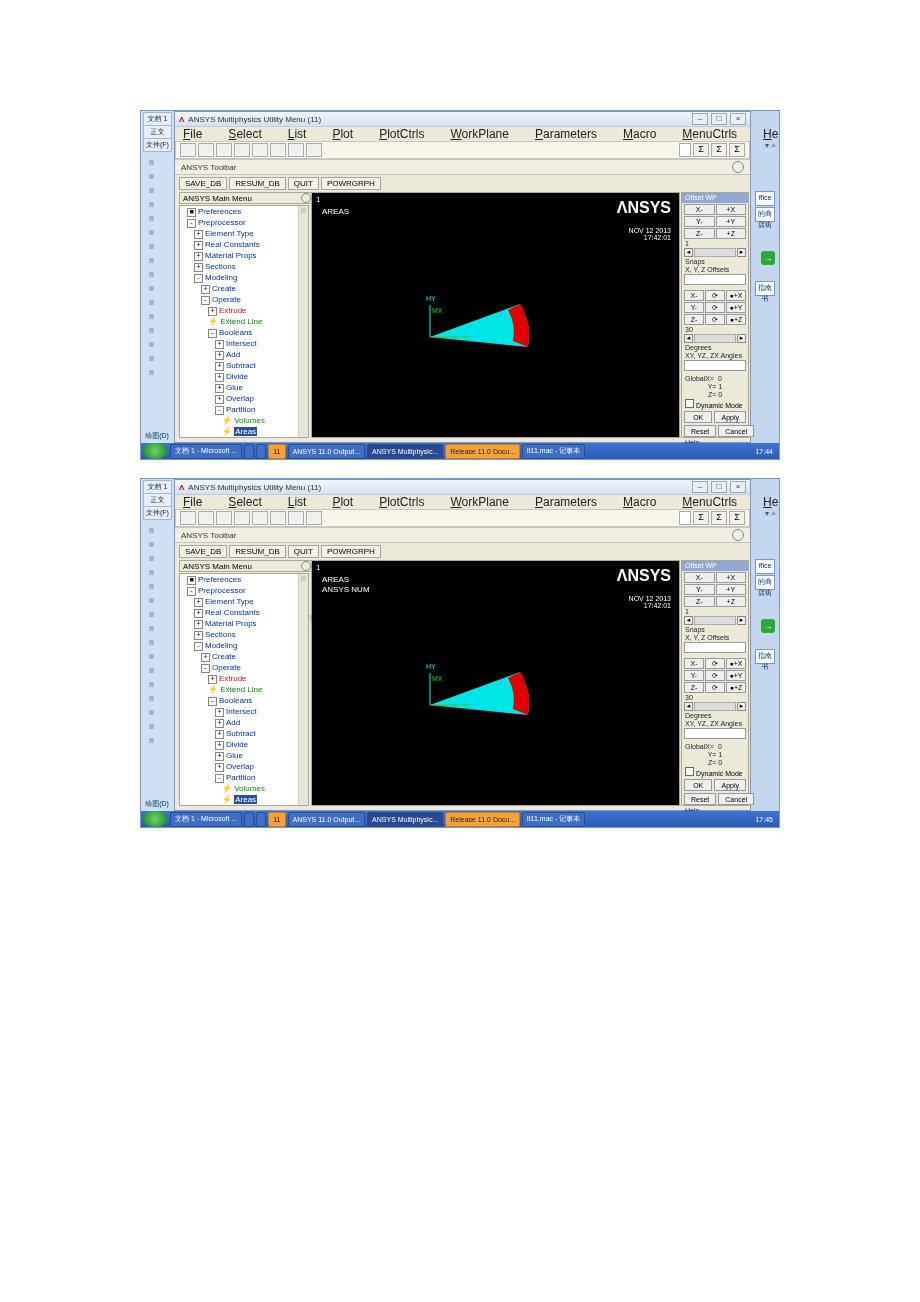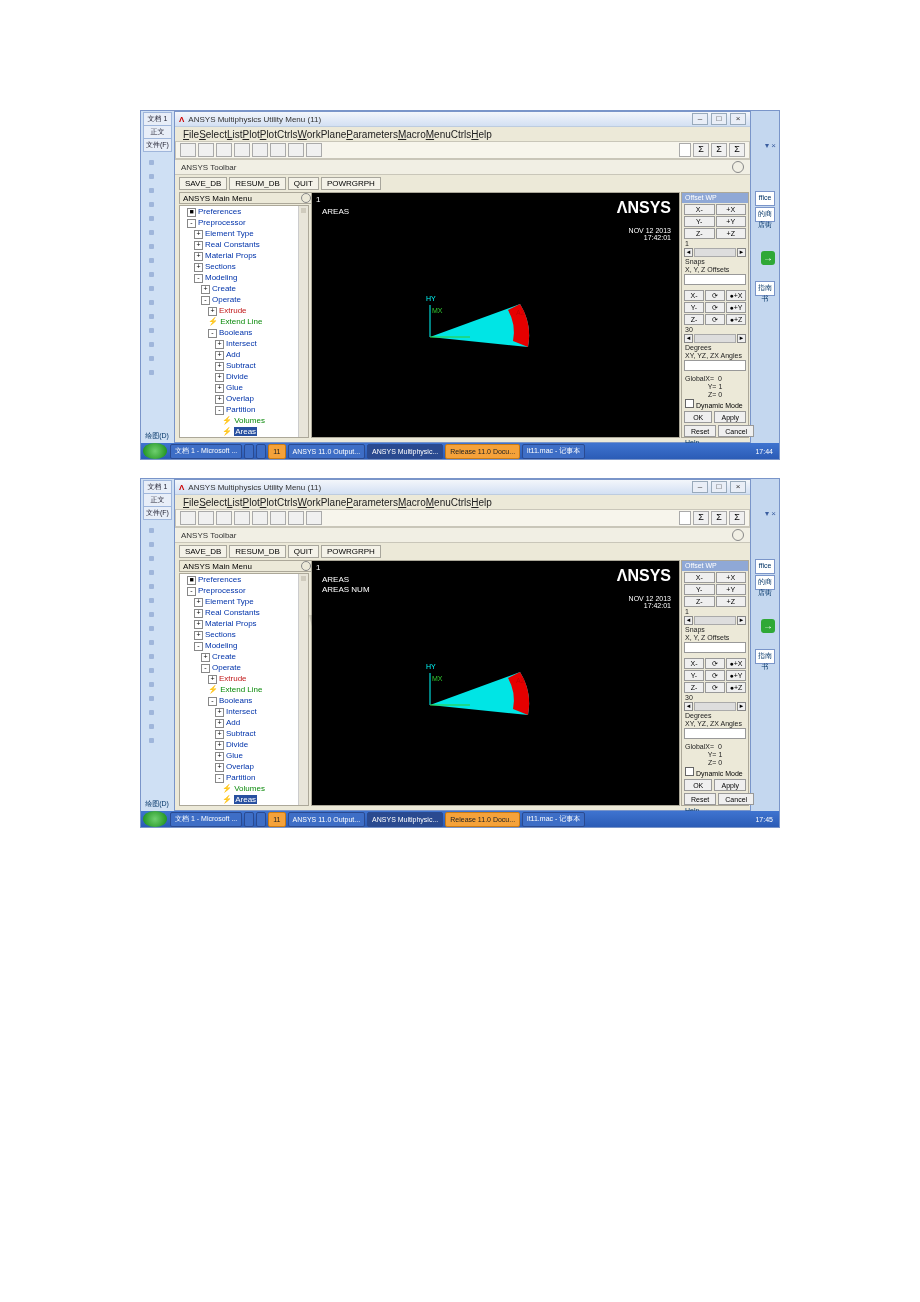--- a/index.html
+++ b/index.html
@@ -31,21 +31,21 @@
   .deskL .bot{position:absolute;left:2px;bottom:18px;width:28px;height:10px;font-size:7px;text-align:center;color:#036;}
   
   .win{position:absolute;left:33px;right:28px;top:0;bottom:16px;background:#ece9d8;
     border:1px solid #7a95c9;box-sizing:border-box;}
   .title{height:14px;background:linear-gradient(#f3f6fb,#d3e0f3);border-bottom:1px solid #bdccdf;
     display:flex;align-items:center;gap:4px;padding:0 4px;font-size:8px;color:#333;}
   .title .lambda{font-weight:bold;color:#c00;}
   .title .ctl{margin-left:auto;display:flex;gap:3px;}
   .title .ctl span{width:14px;height:10px;background:#e9eef7;border:1px solid #9ab;text-align:center;font-size:8px;line-height:9px;}
   .menu{height:14px;background:#ece9d8;border-bottom:1px solid #c9c6b9;display:flex;
-    gap:0;padding:0 8px;align-items:center;font-size:10px;color:#222;}
+    gap:26px;padding:0 8px;align-items:center;font-size:12px;color:#222;}
   .tbar{height:16px;background:#f7f5ec;border:1px solid #c9c6b9;border-top:none;
     display:flex;align-items:center;padding:0 4px;gap:2px;}
   .tbar .ico{width:14px;height:12px;border:1px solid #aaa;background:#f0f0f0;}
   .tbar .spacer{flex:1;}
   .tbar .drop{width:10px;height:12px;border:1px solid #aaa;background:#fff;}
   .tbar .sigma{width:14px;height:12px;border:1px solid #aaa;background:#f0f0f0;font-size:9px;text-align:center;line-height:11px;}
   .subbar{height:14px;background:#f1efe4;border-top:1px solid #c9c6b9;display:flex;align-items:center;
     padding:0 6px;font-size:8px;color:#333;justify-content:space-between;}
   .subbar .circ{width:10px;height:10px;border:1px solid #888;border-radius:50%;}
   .btnrow{height:16px;background:#ece9d8;border-top:1px solid #c9c6b9;display:flex;align-items:center;
@@ -431,21 +431,21 @@
               <li style="padding-left:38px"><span style="color:#0a8">⚡</span> <span class="sel">Areas</span></li>
               <li style="padding-left:38px"> </li>
             </ul>
             <div class="sc">
               <i></i>
             </div>
           </div>
           <div class="gfx">
             <span class="num">1</span>
             <span class="lbl">AREAS</span>
-            <span class="lbl2">AREAS NUM</span>
+            <span class="lbl2">ANSYS NUM</span>
             <span class="logo"><span class="lambda" style="color:#fff">Λ</span>NSYS</span>
             <div class="date">NOV 12 2013<br>17:42:01</div>
             <div class="wedge"><svg viewBox="0 0 130 60">
                 <path d="M10 40 L100 7 A60 60 0 0 1 108 50 L10 40 Z" fill="#00e5e5"></path>
                 <path d="M100 7 A60 60 0 0 1 108 50 L93 44 A45 45 0 0 0 88 13 Z" fill="#e50000"></path>
                 <line x1="10" y1="40" x2="10" y2="8" stroke="#0ff" stroke-width="1"></line>
                 <line x1="10" y1="40" x2="50" y2="40" stroke="#32cd32" stroke-width="1"></line>
               </svg><span class="hy">HY</span><span class="mx">MX</span><span class="a2">A2</span></div>
           </div>
           <div class="off">

